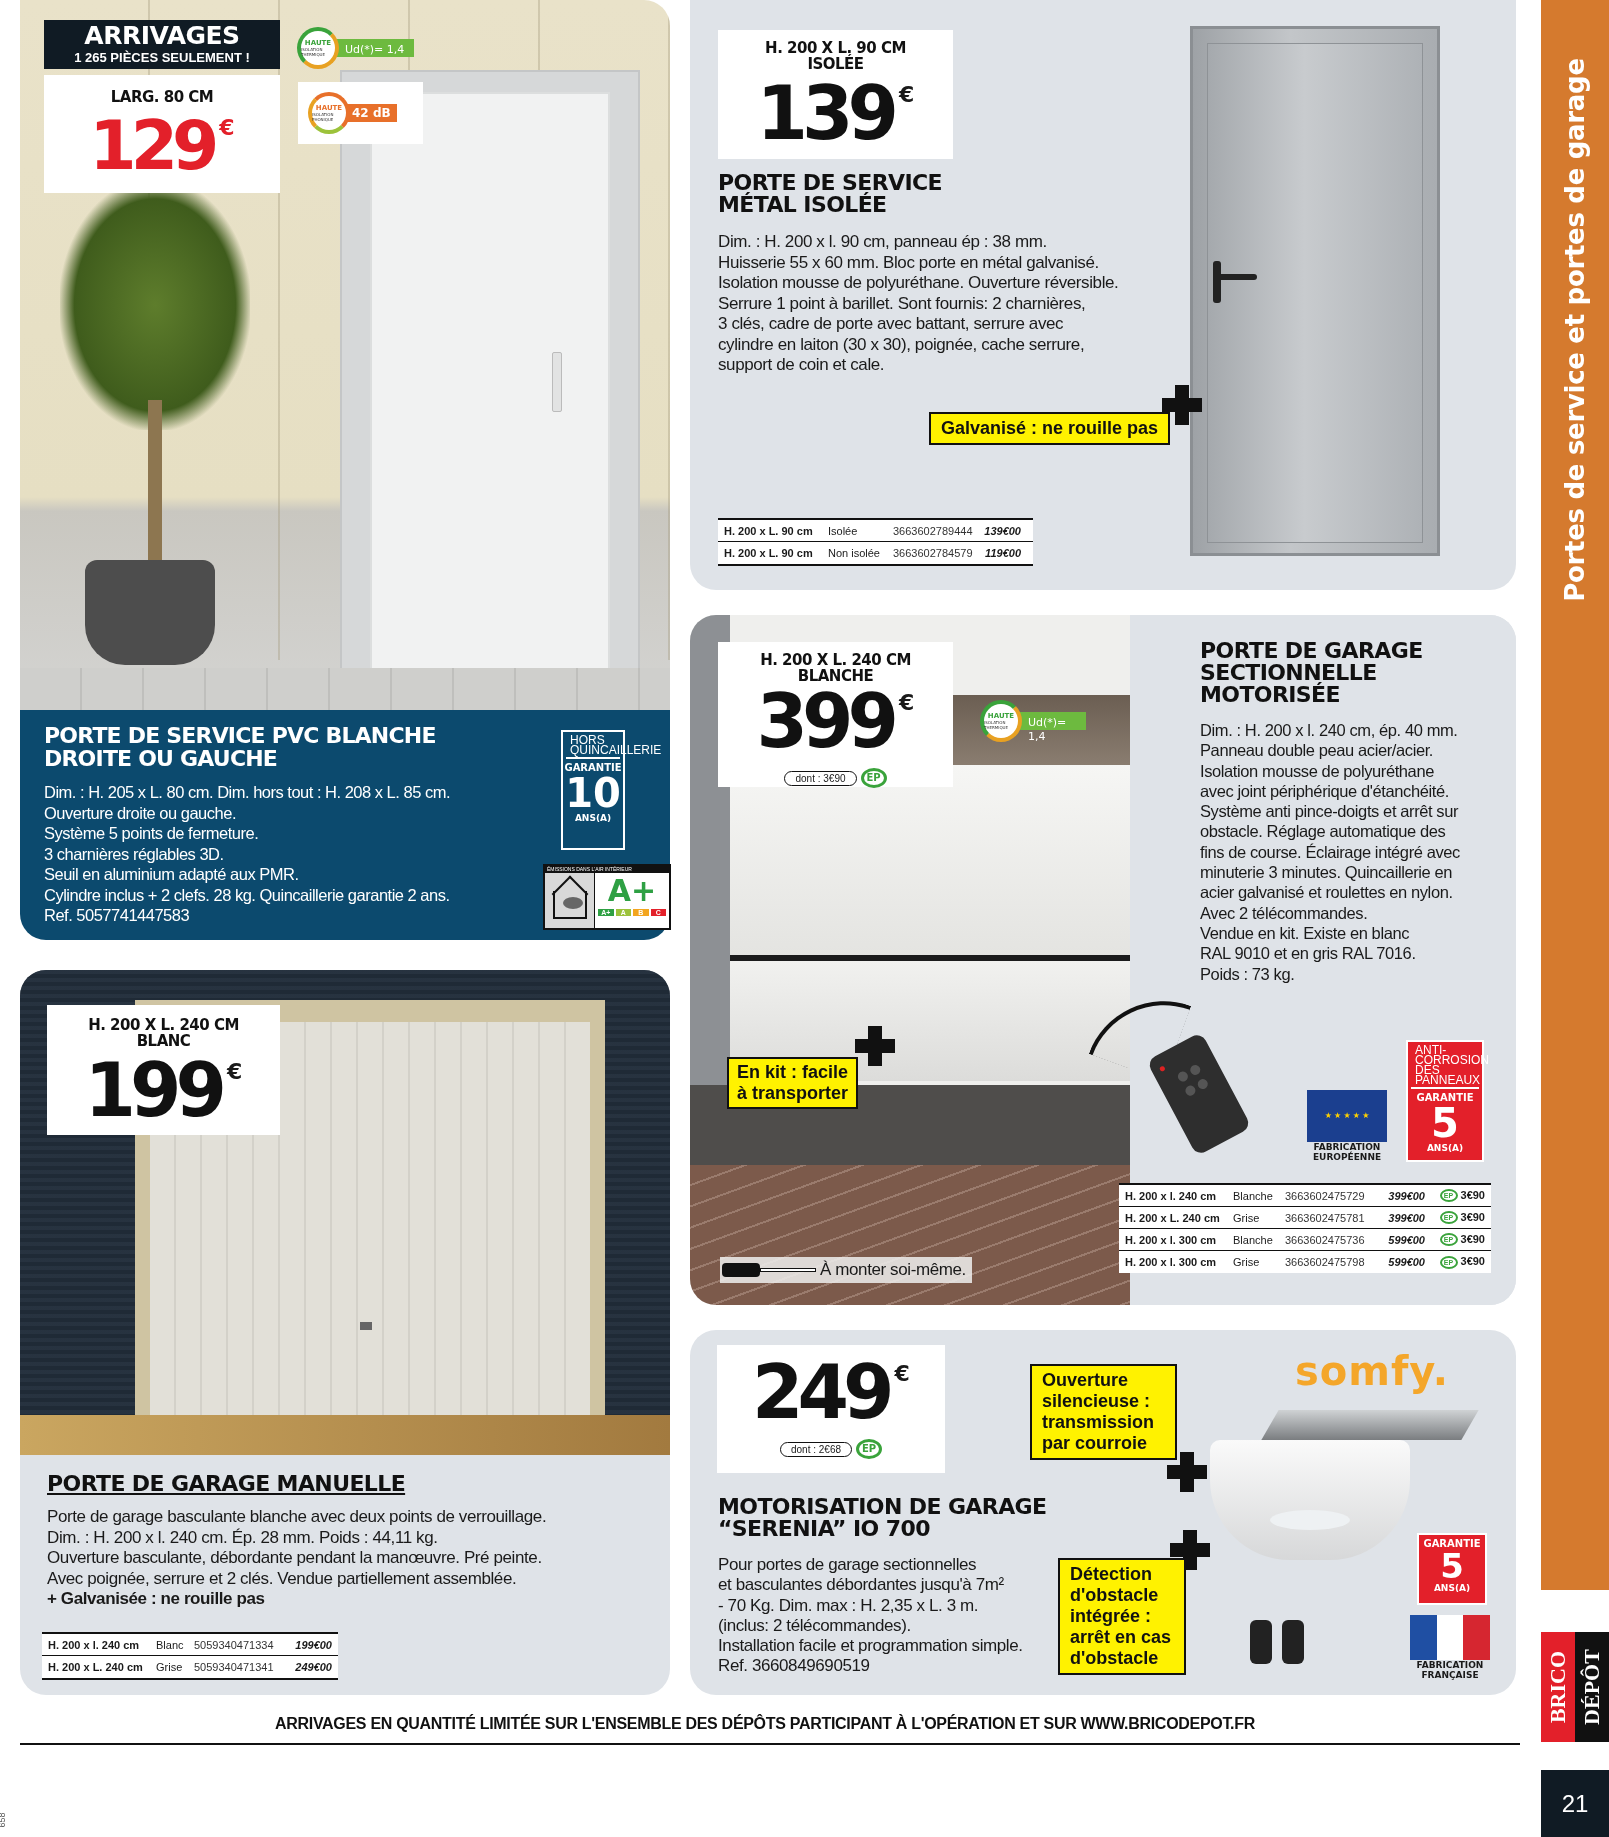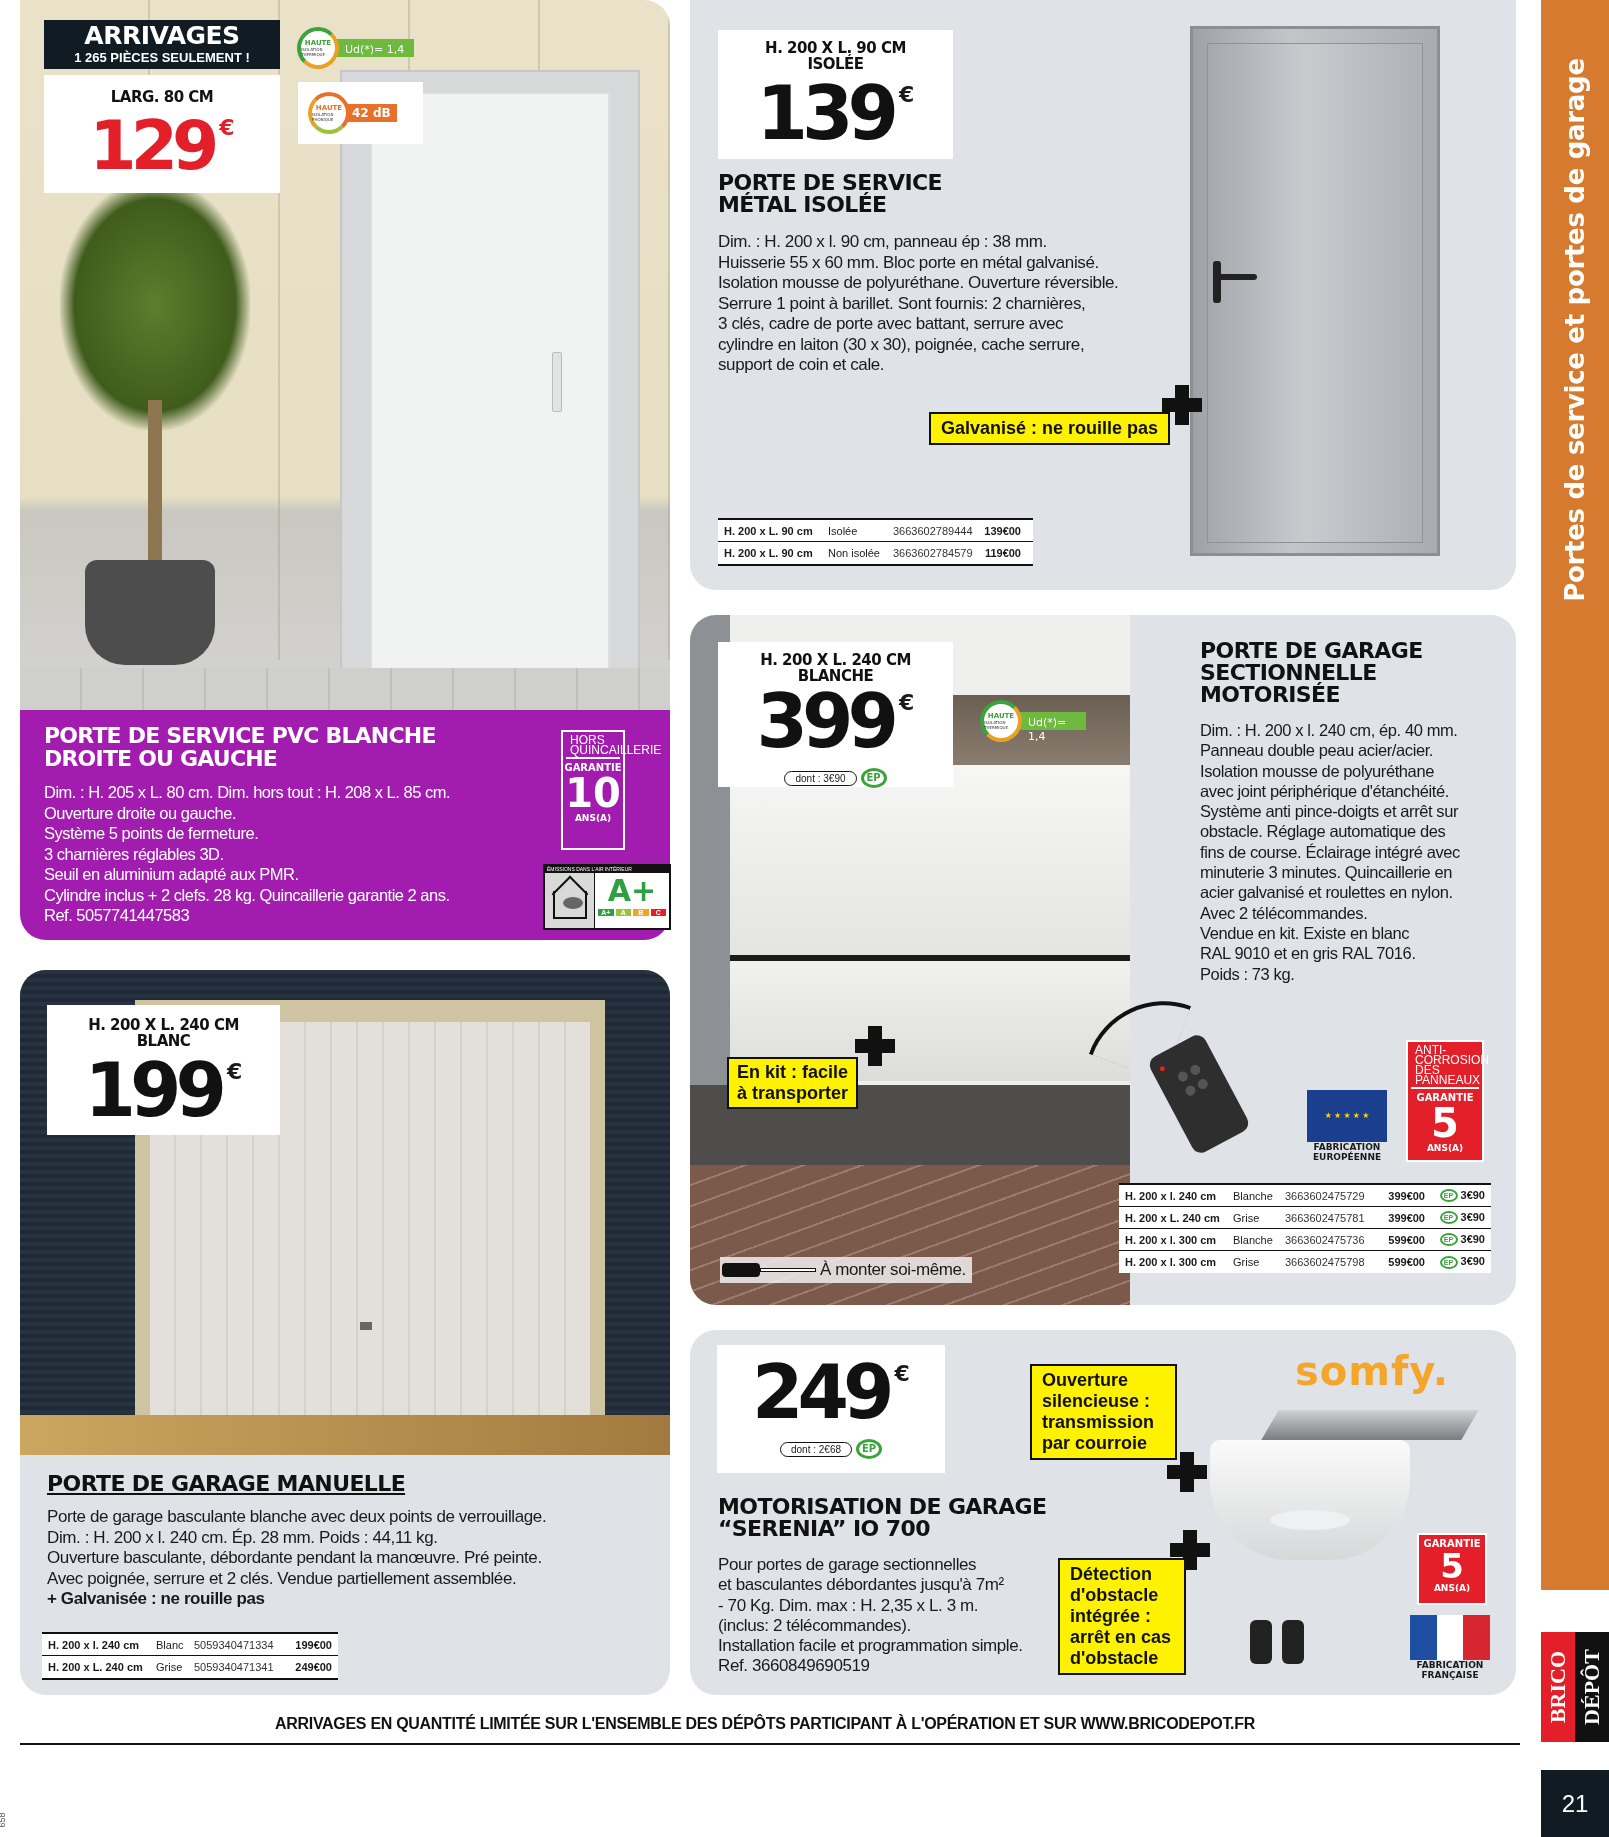--- a/index.html
+++ b/index.html
@@ -17,21 +17,21 @@
   .pricebox .euro { font-family: "DejaVu Sans", sans-serif; font-weight: bold; font-size: 22px; vertical-align: top; position: relative; top: 6px; margin-left: 6px; }
 
   .ptitle { position: absolute; font-family: "DejaVu Sans", sans-serif; font-weight: bold; font-size: 22px; line-height: 22px; color: #111; letter-spacing: -0.6px; text-transform: uppercase; }
   .pdesc { position: absolute; font-family: "Liberation Sans", sans-serif; font-size: 17px; line-height: 20.5px; color: #1a1a1a; letter-spacing: -0.4px; }
 
   .reftable { position: absolute; background: #fff; border-top: 2px solid #111; border-bottom: 2px solid #111; font-family: "Liberation Sans", sans-serif; font-size: 11px; }
   .reftable .row { display: flex; align-items: center; height: 22px; padding: 0 6px; border-bottom: 1px solid #111; white-space: nowrap; }
   .reftable .row:last-child { border-bottom: none; }
   .reftable .c-dim { font-weight: bold; }
   .reftable .c-ean { color: #333; }
-  .reftable .c-price { font-weight: bold; text-align: right; }
+  .reftable .c-price { font-weight: bold; text-align: right; font-style: italic; }
 
   .callout { position: absolute; background: #fff200; border: 2px solid #111; font-family: "Liberation Sans", sans-serif; font-weight: bold; color: #111; font-size: 18px; line-height: 21px; padding: 4px 10px; box-shadow: 6px 6px 0 #111; }
   .plus { position: absolute; width: 40px; height: 40px; }
   .plus::before, .plus::after { content: ""; position: absolute; background: #111; }
   .plus::before { left: 13px; top: 0; width: 14px; height: 40px; }
   .plus::after { left: 0; top: 13px; width: 40px; height: 14px; }
 
   .garantie { position: absolute; background: #e3202a; color: #fff; border: 2px solid #fff; text-align: center; font-family: "DejaVu Sans", sans-serif; }
   .garantie .g-small { font-family: "Liberation Sans", sans-serif; font-size: 12px; line-height: 10px; text-align: left; padding: 3px 4px 2px 4px; border-bottom: 2px solid #ffffff; margin: 0 3px; }
   .garantie .g-lbl { font-weight: bold; font-size: 10px; margin-top: 3px; }
@@ -90,21 +90,21 @@
   <div class="eco-tag">Ud(*)= 1,4</div>
 </div>
 <div class="abs" style="left:298px; top:82px; width:125px; height:62px; background:#fff; display:flex; align-items:center; padding-left:10px;">
   <div class="eco-circle" style="border-color:#e8702a; border-left-color:#e8a122; border-bottom-color:#9cc23a;">
     <span class="t1" style="color:#e8702a;">HAUTE</span>
     <span class="t2">ISOLATION PHONIQUE</span>
   </div>
   <div style="background:#e8702a; color:#fff; font-family:'DejaVu Sans',sans-serif; font-weight:bold; font-size:12px; padding:2px 6px; margin-left:-4px;">42 dB</div>
 </div>
 
-<div class="abs" style="left:20px; top:710px; width:650px; height:230px; background:#a21caf; border-radius:0 0 26px 26px;">
+<div class="abs" style="left:20px; top:710px; width:650px; height:230px; background:#0c4a6e; border-radius:0 0 26px 26px;">
   <div class="heavy" style="position:absolute; left:24px; top:14px; color:#fff; font-size:22px; line-height:23px; letter-spacing:-0.8px;">
     <div>PORTE DE SERVICE PVC BLANCHE</div>
     <div>DROITE OU GAUCHE</div>
   </div>
   <div style="position:absolute; left:24px; top:72px; color:#fff; font-size:16.5px; line-height:20.5px; letter-spacing:-0.5px;">
     <div>Dim. : H. 205 x L. 80 cm. Dim. hors tout : H. 208 x L. 85 cm.</div>
     <div>Ouverture droite ou gauche.</div>
     <div>Système 5 points de fermeture.</div>
     <div>3 charnières réglables 3D.</div>
     <div>Seuil en aluminium adapté aux PMR.</div>

